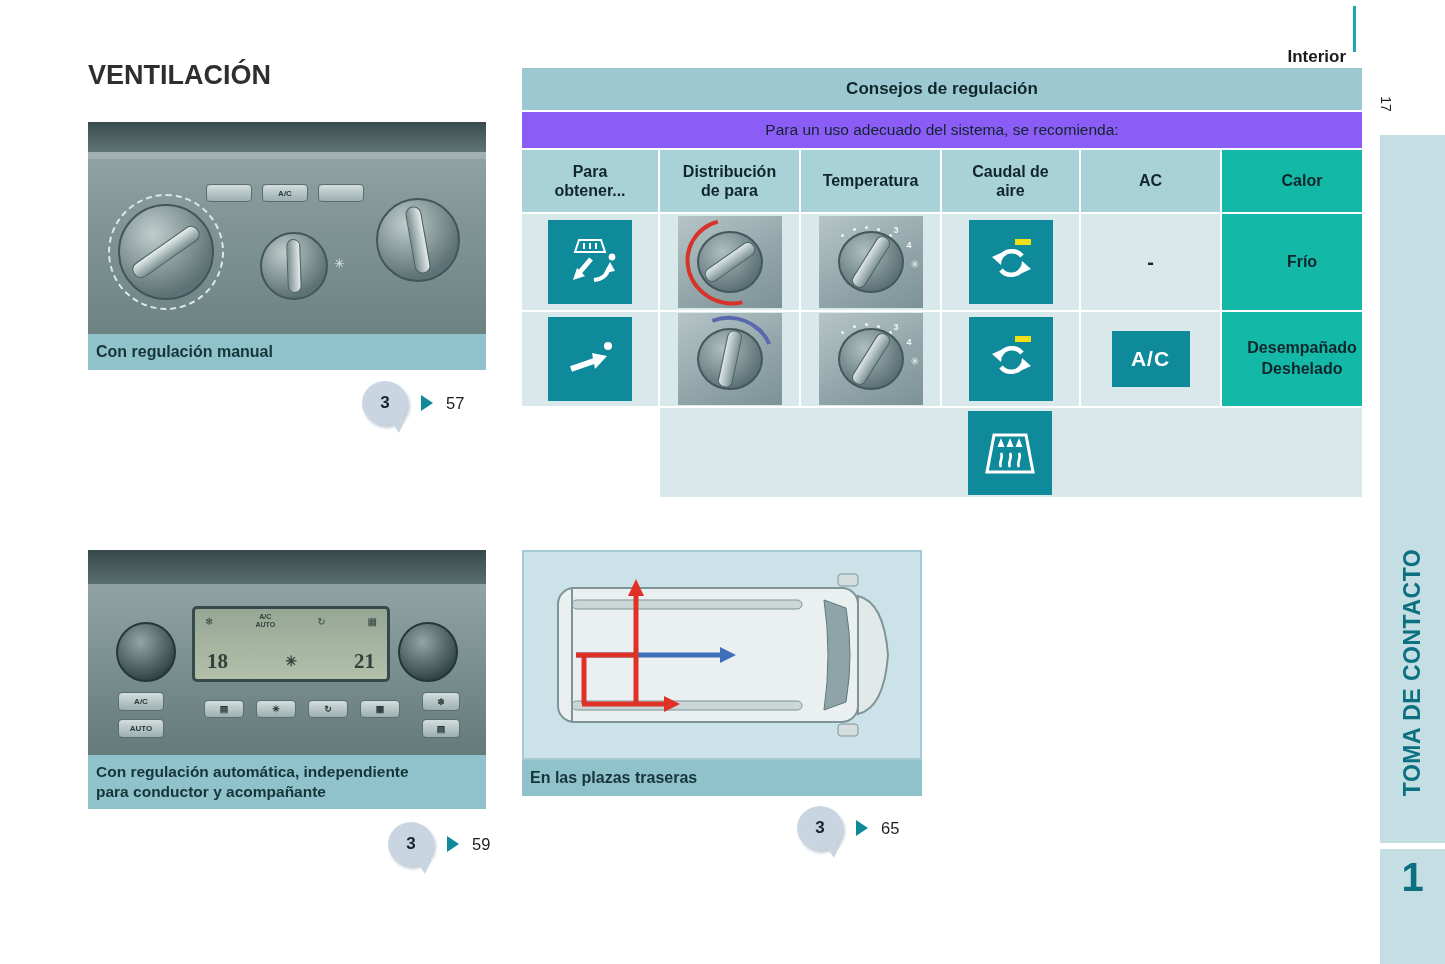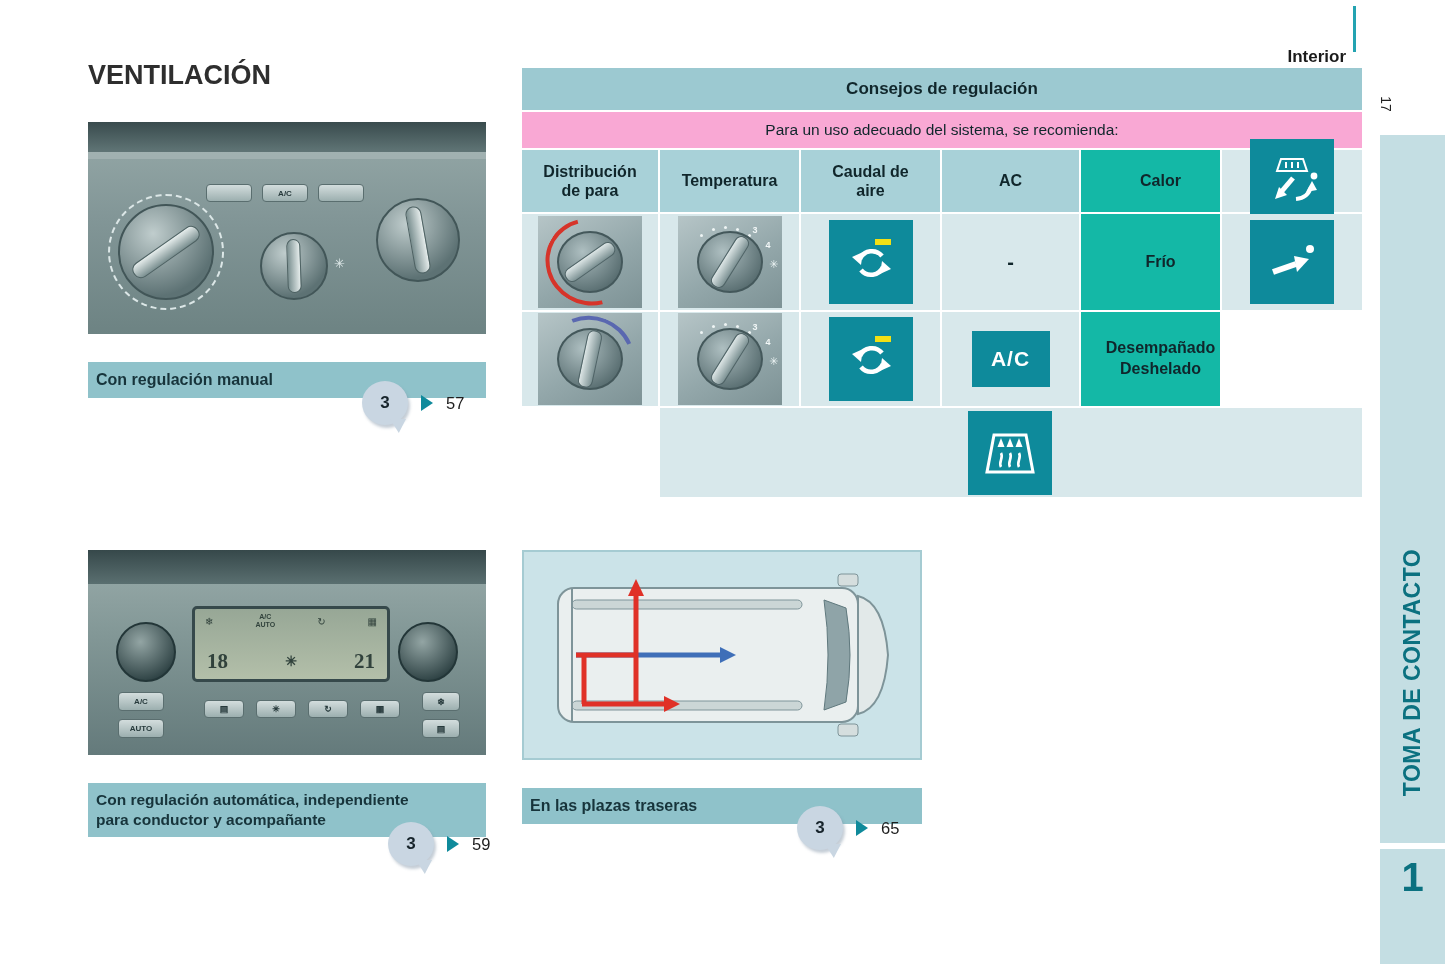--- a/index.html
+++ b/index.html
@@ -16,39 +16,39 @@
   .side-title{position:absolute;left:0;top:385px;width:65px;height:305px;display:flex;align-items:center;justify-content:center;}
   .side-title span{transform:rotate(-90deg);white-space:nowrap;font-size:23px;font-weight:bold;color:#0B7180;letter-spacing:.5px;}
   .chapter-sep{position:absolute;left:0;top:708px;width:65px;height:6px;background:#fff;}
   .chapter{position:absolute;left:0;top:714px;width:65px;text-align:center;font-size:40px;font-weight:bold;color:#0B7180;padding-top:6px;}
 
   
   .h1{position:absolute;left:88px;top:60px;font-size:27px;font-weight:bold;color:#2e2e2e;}
 
   
   .fig{position:absolute;}
-  .caption{background:#8FC2CA;color:#17343b;font-weight:bold;margin-top:28px;}
+  .caption{background:#8FC2CA;color:#17343b;font-weight:bold;}
   .cap1{height:36px;line-height:36px;font-size:16px;padding:0 8px;}
   .cap2{font-size:15.5px;line-height:1.3;padding:7px 8px;}
 
   
   .ref{position:absolute;display:flex;align-items:center;gap:13px;}
   .bubble{position:relative;width:46px;height:44px;border-radius:50%;background:#C9D6E2;display:flex;align-items:center;justify-content:center;
           font-size:17px;font-weight:bold;color:#17242b;box-shadow:2px 3px 3px rgba(125,145,165,.45);}
   .bubble::after{content:'';position:absolute;right:2px;bottom:-8px;width:16px;height:14px;background:#C9D6E2;clip-path:polygon(0 0,100% 0,55% 100%);}
   .play{width:0;height:0;border-left:12px solid #0F8A9B;border-top:8px solid transparent;border-bottom:8px solid transparent;}
   .refnum{font-size:16.5px;color:#1d1d1d;}
 
   
   .tbl{position:absolute;left:522px;top:68px;display:grid;
        grid-template-columns:136px 139px 139px 137px 139px 140px;
        grid-template-rows:42px 36px 62px 96px 94px 89px;gap:2px;background:#fff;}
   .tc{display:flex;align-items:center;justify-content:center;text-align:center;}
   .t-title{grid-column:1/-1;background:#9CC9D1;font-weight:bold;font-size:17px;color:#10262b;}
-  .t-sub{grid-column:1/-1;background:#f9a8d4;font-size:15.5px;color:#10262b;}
+  .t-sub{grid-column:1/-1;background:#8b5cf6;font-size:15.5px;color:#10262b;}
   .t-head{background:#A8D1D8;font-weight:bold;font-size:16px;color:#10262b;line-height:1.2;padding:0 12px;}
   .t-head.narrow{padding:0 22px;}
   .t-label{background:#14b8a6;font-weight:bold;font-size:16px;color:#10262b;line-height:1.3;flex-direction:column;padding-left:20px;}
   .t-cell{background:#D8E8EB;}
   .t-merged{grid-column:2/7;background:#D8E8EB;position:relative;}
   .merged-icon{position:absolute;left:350px;top:50%;transform:translate(-50%,-50%);}
   .iconbox{width:84px;height:84px;background:#0E8A9B;display:flex;align-items:center;justify-content:center;}
   .acbox{width:78px;height:56px;background:#0E8A9B;color:#fff;font-weight:bold;font-size:21px;display:flex;align-items:center;justify-content:center;letter-spacing:1px;}
   .dashv{font-size:20px;font-weight:bold;color:#10262b;}
 
@@ -206,20 +206,21 @@
         <span>3</span>
       </div>
     <div class="play"></div>
     <div class="refnum">59</div>
   </div>
 
   <div class="tbl">
     <div class="tc t-title">Consejos de regulación</div>
     <div class="tc t-sub">Para un uso adecuado del sistema, se recomienda:</div>
 
+    <div class="tc t-head narrow">Para obtener...</div>
     <div class="tc t-head">Distribución de para</div>
     <div class="tc t-head">Temperatura</div>
     <div class="tc t-head narrow">Caudal de aire</div>
     <div class="tc t-head">AC</div>
 
     <div class="tc t-label">
         <span>Calor</span>
       </div>
     <div class="tc t-cell">
       <div class="iconbox">

